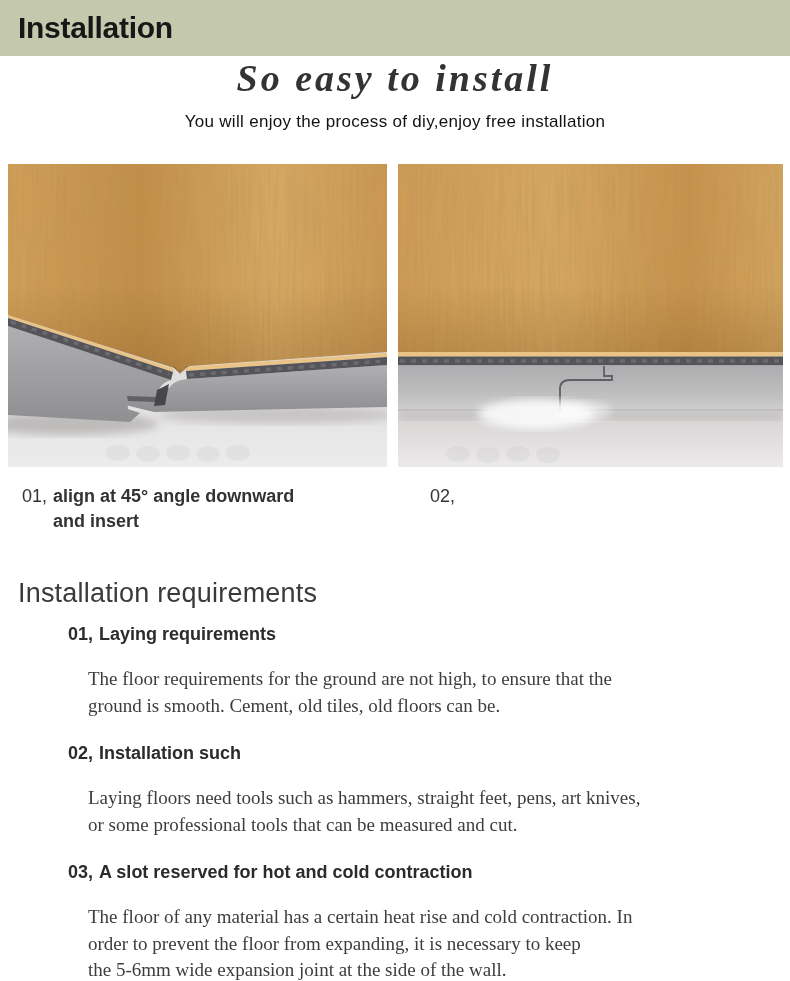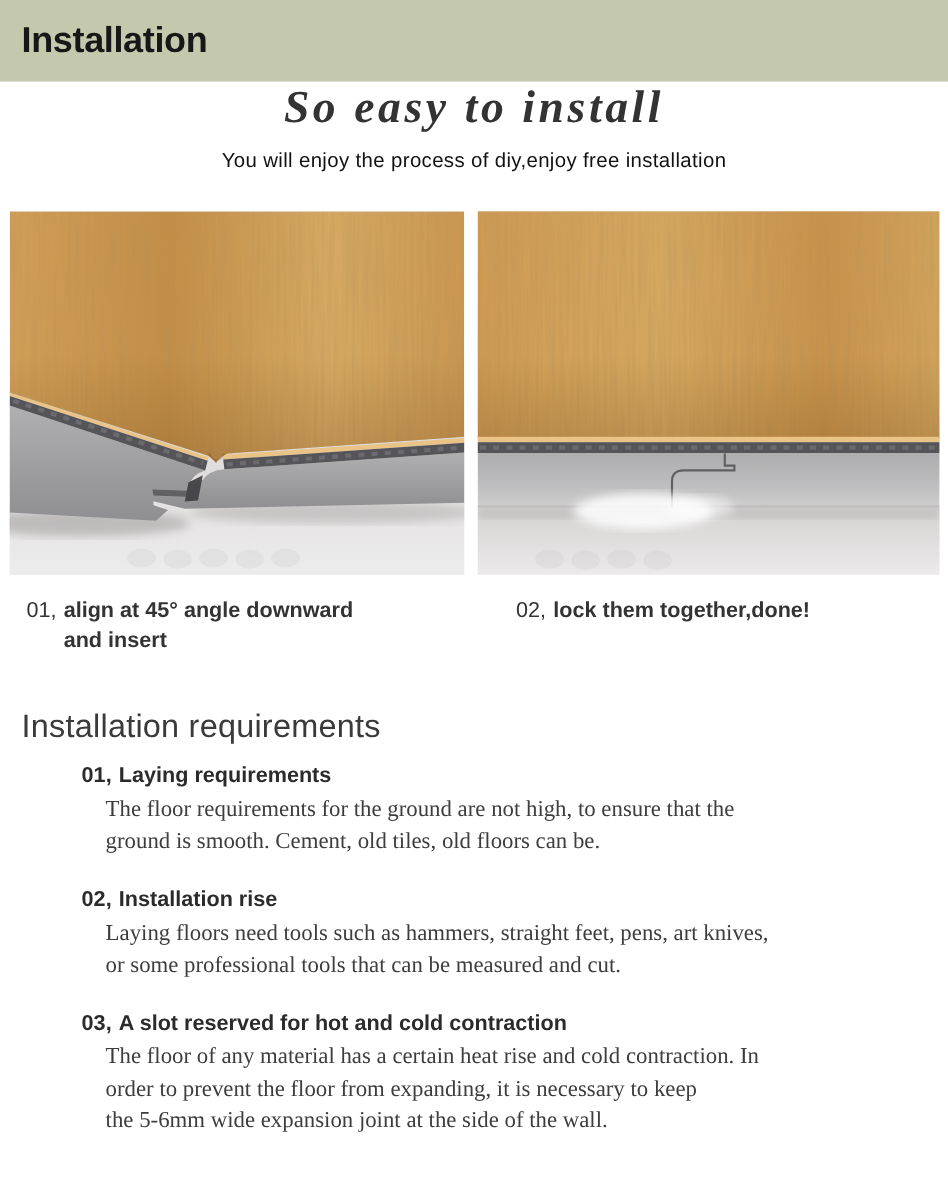--- a/index.html
+++ b/index.html
@@ -1,20 +1,20 @@
 <!DOCTYPE html>
 <html><head>
 <meta charset="utf-8">
 <style>
   html,body{margin:0;padding:0;background:#ffffff;}
   .page{width:790px;height:981px;background:#ffffff;position:relative;overflow:hidden;
         font-family:"Liberation Sans",sans-serif;}
 
   
-  .header-bar{height:68px;background:#c4c8ac;display:flex;align-items:center;padding-left:18px;box-sizing:border-box;}
+  .header-bar{height:56px;background:#c4c8ac;display:flex;align-items:center;padding-left:18px;box-sizing:border-box;}
   .header-title{font-size:30px;font-weight:700;color:#171717;letter-spacing:-0.3px;}
 
   
   .hero-title{text-align:center;font-family:"Liberation Serif","DejaVu Serif",serif;
               font-style:italic;font-weight:700;font-size:38px;color:#333333;letter-spacing:3px;}
   .hero-subtitle{margin-top:12px;text-align:center;font-size:17px;font-weight:400;color:#121212;letter-spacing:.3px;}
 
   
   .steps-images{margin-top:32px;display:flex;padding-left:8px;gap:11px;}
   .img-wrap{display:block;line-height:0;}
@@ -27,21 +27,21 @@
   .c1{margin-left:22px;width:386px;box-sizing:border-box;}
   .c2{margin-left:22px;}
 
   
   .requirements{margin-top:44px;padding-left:18px;}
   .req-heading{font-size:27px;font-weight:400;color:#3a3a3a;letter-spacing:.2px;margin-top:36px;}
   .req-items{margin-top:13px;padding-left:50px;}
   .req-item{margin-bottom:22px;}
   .item-header{display:flex;font-size:18px;font-weight:700;color:#2b2b2b;line-height:24px;}
   .item-header .num{white-space:pre;}
-  .item-body{margin-left:20px;margin-top:4px;font-family:"Liberation Serif","DejaVu Serif",serif;
+  .item-body{margin-left:20px;margin-top:20px;font-family:"Liberation Serif","DejaVu Serif",serif;
              font-size:19px;line-height:26.5px;color:#3d3d3d;white-space:pre-line;max-width:660px;}
 </style>
 </head>
 <body>
 
 <div class="page">
 
   <div class="header-bar">
     <span class="header-title">Installation</span>
   </div>
@@ -184,42 +184,41 @@
   </div>
 
   <div class="steps-captions">
     <div class="caption c1">
       <span class="num">01, </span>
       <span class="text">align at 45° angle downward
 and insert</span>
     </div>
     <div class="caption c2">
       <span class="num">02, </span>
-      <span class="text">lock them together,done!</span>
     </div>
   </div>
 
   <div class="requirements">
     <div class="req-heading">Installation requirements</div>
 
     <div class="req-items">
 
       <div class="req-item">
         <div class="item-header">
           <span class="num">01, </span>
           <span class="title">Laying requirements</span>
         </div>
         <div class="item-body">The floor requirements for the ground are not high, to ensure that the
 ground is smooth. Cement, old tiles, old floors can be.</div>
       </div>
 
       <div class="req-item">
         <div class="item-header">
           <span class="num">02, </span>
-          <span class="title">Installation rise</span>
+          <span class="title">Installation such</span>
         </div>
         <div class="item-body">Laying floors need tools such as hammers, straight feet, pens, art knives,
 or some professional tools that can be measured and cut.</div>
       </div>
 
       <div class="req-item">
         <div class="item-header">
           <span class="num">03, </span>
           <span class="title">A slot reserved for hot and cold contraction</span>
         </div>

